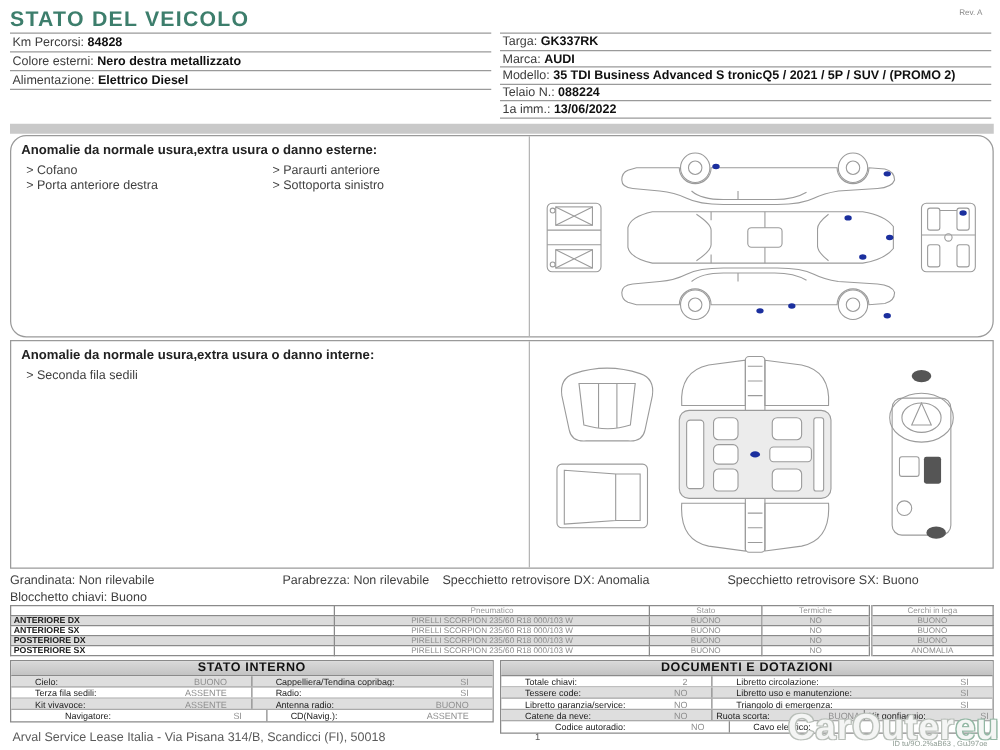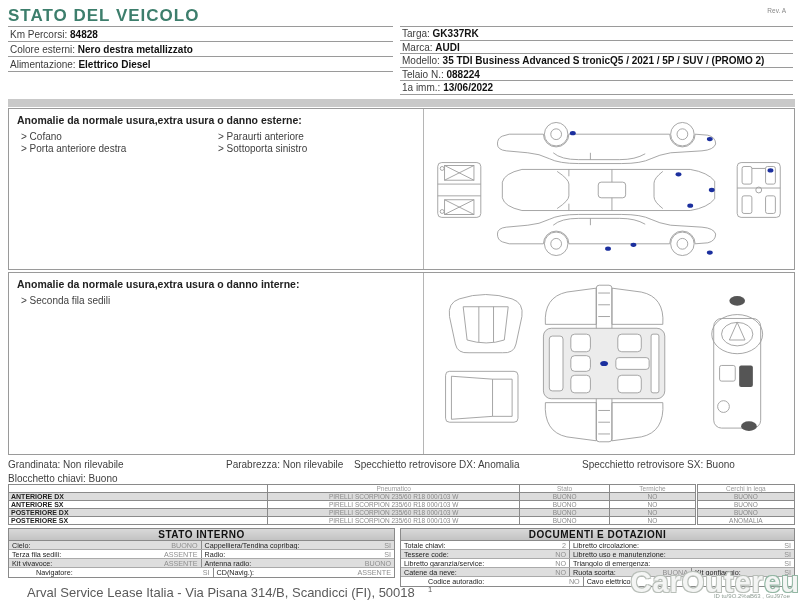--- a/index.html
+++ b/index.html
@@ -13,21 +13,21 @@
   .fields { position:absolute; top:26px; border-top:1px solid #9a9a9a; }
   .fields-left { left:8px; width:385px; }
   .fields-right { left:400px; width:393px; }
   .field-row { border-bottom:1px solid #9a9a9a; font-size:10px; line-height:11.5px; color:#3c3c3c; padding:1px 2px 0 2px; min-height:13px; }
   .field-row .val { font-weight:bold; color:#101010; }
   .fields-left .field-row { min-height:15px; line-height:13px; }
 
   .grayband { position:absolute; top:99px; left:8px; width:787px; height:8px; background:#c9c9c9; }
 
   .anom-box { position:absolute; left:8px; width:787px; border:1px solid #9a9a9a; display:flex; background:#fff; }
-  #box-ext { top:108px; height:162px; }
+  #box-ext { top:108px; height:162px;border-radius:13px; }
   #box-int { top:272px; height:183px; }
   .anom-text { width:414px; padding:5px 8px; }
   .anom-title { font-size:10.5px; font-weight:bold; color:#222; }
   .anom-list { margin-top:5px; display:grid; grid-template-columns:1fr 1fr; row-gap:1px; font-size:10px; color:#3f3f3f; padding-left:4px; }
   .anom-list.single { grid-template-columns:1fr; }
   .anom-diagram { flex:1; border-left:1px solid #b5b5b5; position:relative; padding:2px; }
   .anom-diagram svg { width:100%; height:100%; display:block; }
 
   .checks { position:absolute; top:459px; left:8px; width:787px; font-size:10px; color:#3f3f3f; }
   .checks-row1 { display:flex; }
@@ -48,32 +48,32 @@
   table.tyres tr.shaded td { background:#dcdcdc; }
   .w-pos{width:33%;} .w-pneu{width:32%;} .w-stat{width:11.5%;} .w-term{width:11%;} .w-cer{width:12.5%;}
 
   .section { position:absolute; top:528px; border:1px solid #8a8a8a; background:#fff; }
   #sec-si { left:8px; width:387px; }
   #sec-doc { left:400px; width:395px; }
   .sec-header { background:linear-gradient(#d9d9d9,#c3c3c3); border-bottom:1px solid #8a8a8a; text-align:center; font-size:10px; font-weight:bold; color:#111; height:12px; line-height:12px; letter-spacing:0.5px; }
   .sec-row { display:flex; border-bottom:1px solid #aaa; height:9px; font-size:7.2px; line-height:9px; }
   .sec-row:last-child { border-bottom:none;margin-left:24px; }
   .sec-row.shaded { background:#dedede; }
-  .sec-cell { display:flex; justify-content:space-between; padding:0 3px; overflow:hidden; white-space:nowrap; }
+  .sec-cell { display:flex; justify-content:space-between; padding:0 19px; overflow:hidden; white-space:nowrap; }
   .sec-cell .lab { color:#222; }
   .sec-cell .val { color:#8f8f8f; margin-left:3px; }
   .si-l { width:50%; border-right:1px solid #8a8a8a; }
   .si-r { width:50%;gap:35px; }
   .doc-l { width:43%; border-right:1px solid #8a8a8a;text-align:center; }
   .doc-r { width:57%; }
   .doc-split { display:flex; padding:0; }
   .doc-split .half1 { flex:1.2; display:flex; justify-content:space-between; padding:0 3px; border-right:1px solid #8a8a8a; }
   .doc-split .half2 { flex:1; display:flex; justify-content:space-between; padding:0 3px; }
 
-  .footer-company { position:absolute; top:585px; left:27px; font-size:13px; color:#5a5a5a; }
+  .footer-company { position:absolute; top:585px; left:10px; font-size:10px; color:#5a5a5a; }
   .footer-page { position:absolute; top:585px; left:428px; font-size:7.5px; color:#5a5a5a; }
 
   .watermark { position:absolute; top:566px; right:0px; font-size:29px; font-weight:bold; letter-spacing:1px;
     color:#f4f5f4; white-space:nowrap; z-index:5;
     text-shadow:-1px -1px 0 #b9bfb9, 1px -1px 0 #b9bfb9, -1px 1px 0 #b9bfb9, 1px 1px 0 #b9bfb9; }
   .watermark .suffix { text-shadow:-1px -1px 0 #93b7a4, 1px -1px 0 #93b7a4, -1px 1px 0 #93b7a4, 1px 1px 0 #93b7a4; }
   .idline { position:absolute; top:593px; right:10px; font-size:6px; color:#8d9b92; z-index:6; }
 </style>
 </head>
 <body>

